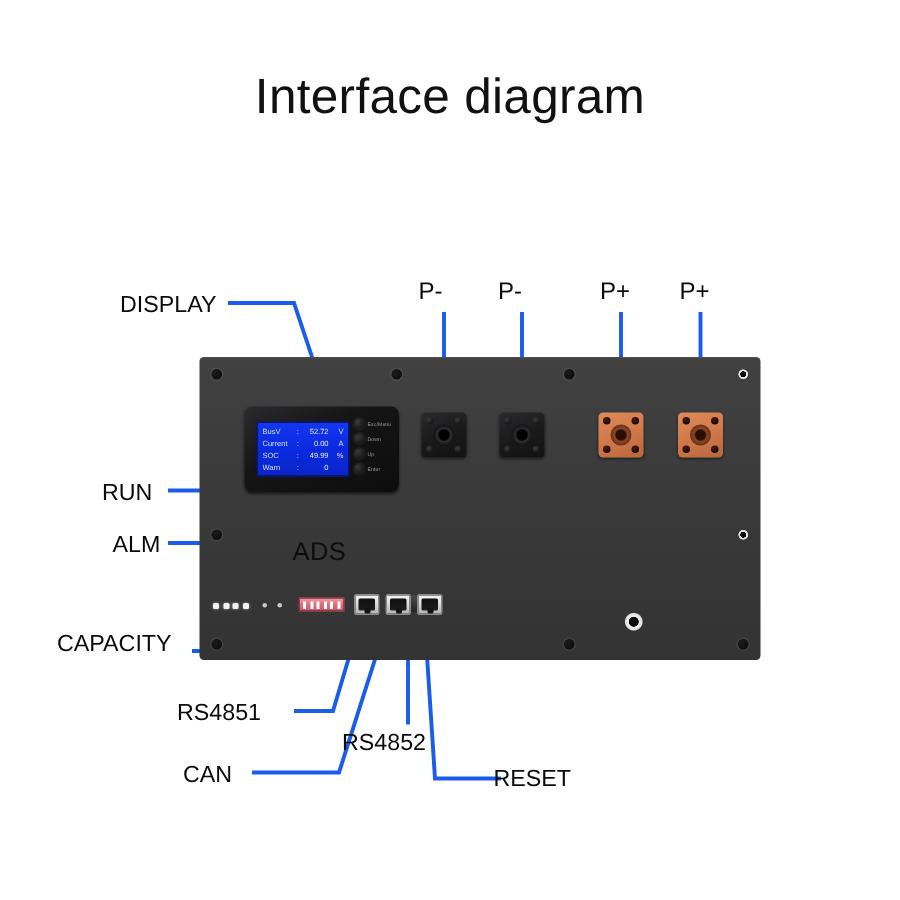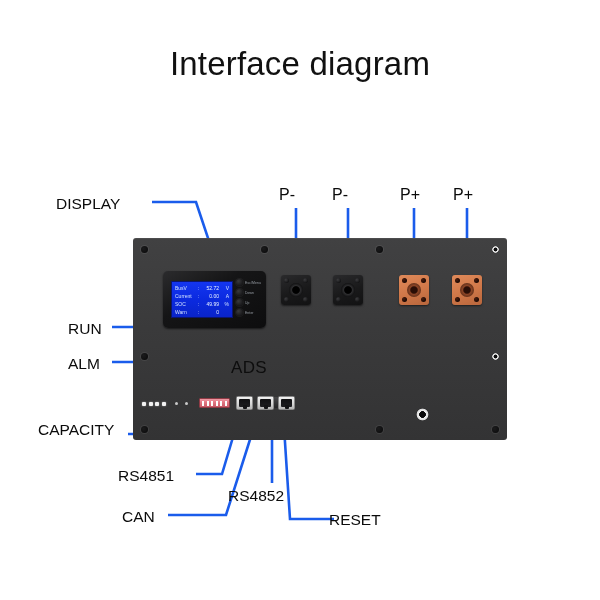--- a/index.html
+++ b/index.html
@@ -109,21 +109,21 @@
   
   #ads{
     position:absolute;left:66px;top:160px;width:31px;height:10px;
     background:linear-gradient(180deg,#f09aa5 0%,#e0737f 45%,#c95a67 100%);
     border-radius:1px;border:1px solid #8e3b45;box-sizing:border-box;
     display:flex;align-items:center;justify-content:space-evenly;
   }
   .dip{width:2px;height:5px;background:#fdfdfd;}
   #adslabel{
     position:absolute;left:62px;top:120px;
-    font-size:17px;color:#0d0d0d;font-weight:400;letter-spacing:.3px;margin-left:36px;
+    font-size:17px;color:#0d0d0d;font-weight:400;letter-spacing:.3px;
   }
 
   
   .rj{
     position:absolute;top:158px;width:17px;height:14px;
     background:linear-gradient(180deg,#f2f2f2 0%,#d7d7d7 55%,#b4b4b4 100%);
     border-radius:1.5px;border:1px solid #8b8b8b;box-sizing:border-box;
   }
   .rj .slot{
     position:absolute;left:2px;top:1.5px;width:11px;height:8px;
@@ -134,23 +134,23 @@
     position:absolute;left:5.5px;top:8px;width:4px;height:4px;
     background:#131315;border-radius:0 0 1px 1px;
   }
   #resetpin{
     position:absolute;left:141px;top:159px;width:3.5px;height:11px;
     background:linear-gradient(180deg,#4a4a4c 0%,#242426 100%);border-radius:1px;
   }
 
   
   .lab{position:absolute;font-size:15.5px;color:#0b0b0b;white-space:nowrap;}
-  #l-display{left:56px;top:195px;}
+  #l-display{left:80px;top:195px;}
   #l-run{left:68px;top:320px;}
-  #l-alm{left:68px;top:355px;}
+  #l-alm{left:75px;top:355px;}
   #l-capacity{left:38px;top:421px;}
   #l-rs4851{left:118px;top:467px;}
   #l-rs4852{left:228px;top:487px;}
   #l-can{left:122px;top:508px;text-align:center;}
   #l-reset{left:329px;top:511px;}
   .tlab{position:absolute;font-size:16px;color:#0b0b0b;white-space:nowrap;}
   #t-pn1{left:279px;top:186px;} #t-pn2{left:332px;top:186px;}
   #t-pp1{left:400px;top:186px;} #t-pp2{left:453px;top:186px;}
 
   svg#leads{position:absolute;left:0;top:0;width:600px;height:600px;}

